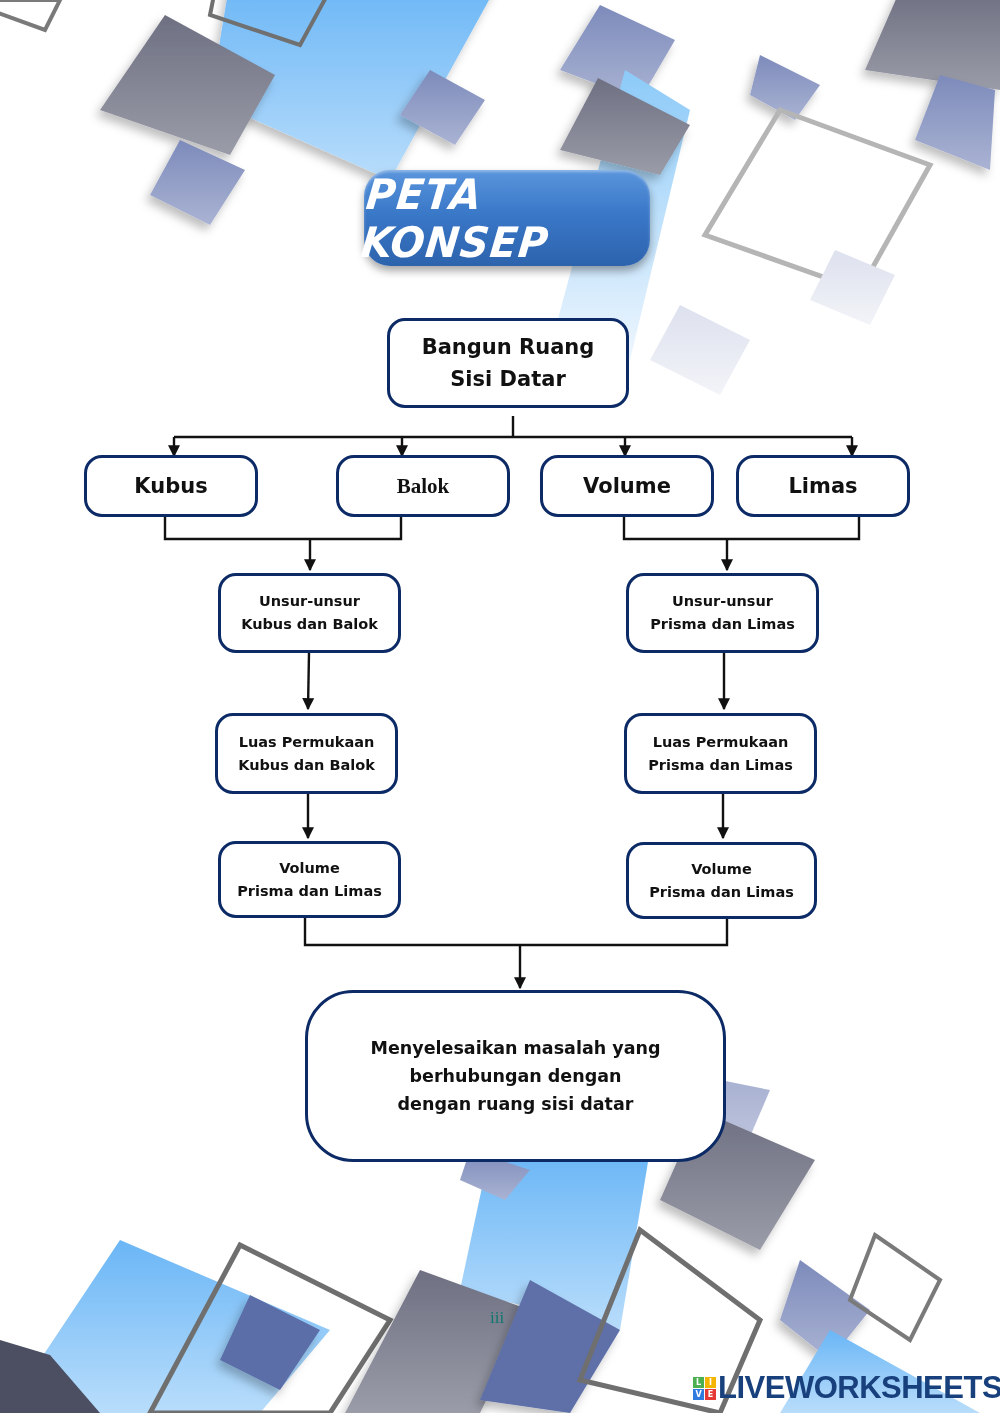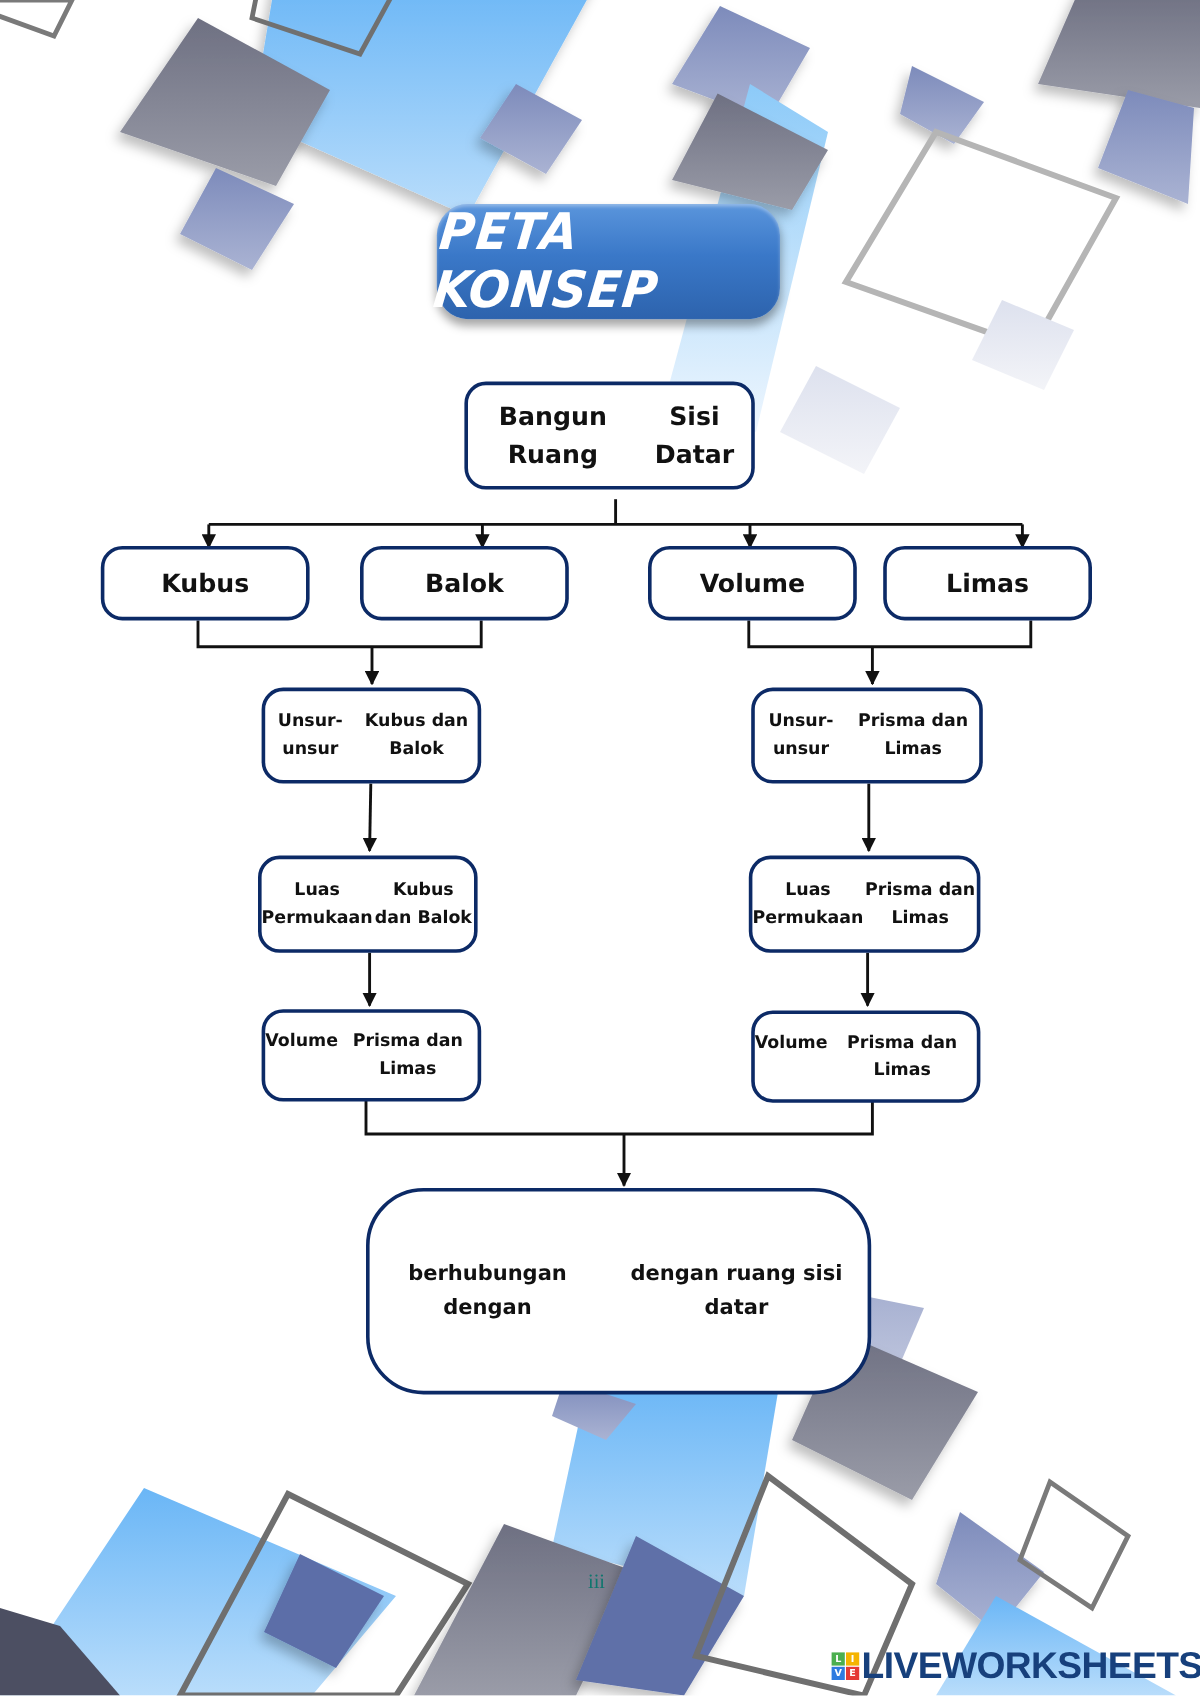--- a/index.html
+++ b/index.html
@@ -9,21 +9,21 @@
   #conn { position:absolute; left:0; top:0; width:1000px; height:1413px; z-index:2; pointer-events:none; }
   .title-btn { position:absolute; left:364px; top:170px; width:286px; height:96px; border-radius:26px;
     background:linear-gradient(180deg,#5a95dc 0%,#3a78c8 45%,#2d63ad 100%);
     box-shadow:0 5px 8px rgba(0,0,0,0.35), inset 0 2px 3px rgba(255,255,255,0.35);
     z-index:3; display:flex; align-items:center; justify-content:center; }
   .title-btn span { color:#fff; font-family:"DejaVu Sans", sans-serif; font-weight:bold; font-style:italic;
     font-size:40px; letter-spacing:1px; transform:skewX(-6deg) scaleY(1.05); }
   .node { position:absolute; background:#fff; border:3px solid #0c2a66; border-radius:18px; z-index:3;
     display:flex; align-items:center; justify-content:center; text-align:center; box-sizing:border-box;
     color:#111; font-family:"DejaVu Sans", sans-serif; font-weight:bold; }
-  .node .lines { display:flex; flex-direction:row; }
+  .node .lines { display:flex; flex-direction:column; }
   .n-root { left:387px; top:318px; width:242px; height:90px; font-size:21px; line-height:32px; }
   .n-l1 { width:174px; height:62px; top:455px; font-size:21px;text-align:right; }
   .n-l2 { font-size:14.5px; line-height:23px; }
   .n-final { left:305px; top:990px; width:421px; height:172px; border-radius:48px; font-size:17.5px; line-height:28px; }
   .page-num { position:absolute; left:490px; top:1308px; font-family:"Liberation Serif", serif; font-size:17px; color:#0f766e; z-index:3; }
   .brand { position:absolute; left:693px; top:1372px; height:32px; display:flex; align-items:center; z-index:3; }
   .brand .logo { display:grid; grid-template-columns:11px 11px; grid-template-rows:11px 11px; gap:1px; margin-right:2px; }
   .brand .logo span { display:flex; align-items:center; justify-content:center; color:#fff; font-size:8px; font-weight:bold; font-family:"DejaVu Sans", sans-serif; }
   .brand .wm { color:#17407c; font-family:"Liberation Sans", sans-serif; font-weight:bold; font-size:31px; letter-spacing:-0.5px; }
 </style>
@@ -129,21 +129,21 @@
 <div class="node n-root">
   <div class="lines">
     <span>Bangun Ruang</span>
     <span>Sisi Datar</span>
   </div>
 </div>
 
 <div class="node n-l1" style="left:84px;">
   <span>Kubus</span>
 </div>
-<div class="node n-l1" style="left:300px;">
+<div class="node n-l1" style="left:336px;font-family:Liberation Serif, serif;">
   <span>Balok</span>
 </div>
 <div class="node n-l1" style="left:540px;">
   <span>Volume</span>
 </div>
 <div class="node n-l1" style="left:724px;margin-left:12px;">
   <span>Limas</span>
 </div>
 
 <div class="node n-l2" style="left:218px; top:573px; width:183px; height:80px;">
@@ -179,20 +179,21 @@
 </div>
 <div class="node n-l2" style="left:626px; top:842px; width:191px; height:77px;">
   <div class="lines">
     <span>Volume</span>
     <span>Prisma dan Limas</span>
   </div>
 </div>
 
 <div class="node n-final">
   <div class="lines">
+    <span>Menyelesaikan masalah yang</span>
     <span>berhubungan dengan</span>
     <span>dengan ruang sisi datar</span>
   </div>
 </div>
 
 <div class="page-num">iii</div>
 
 <div class="brand">
   <div class="logo">
     <span style="background:#4caf50;">L</span>

